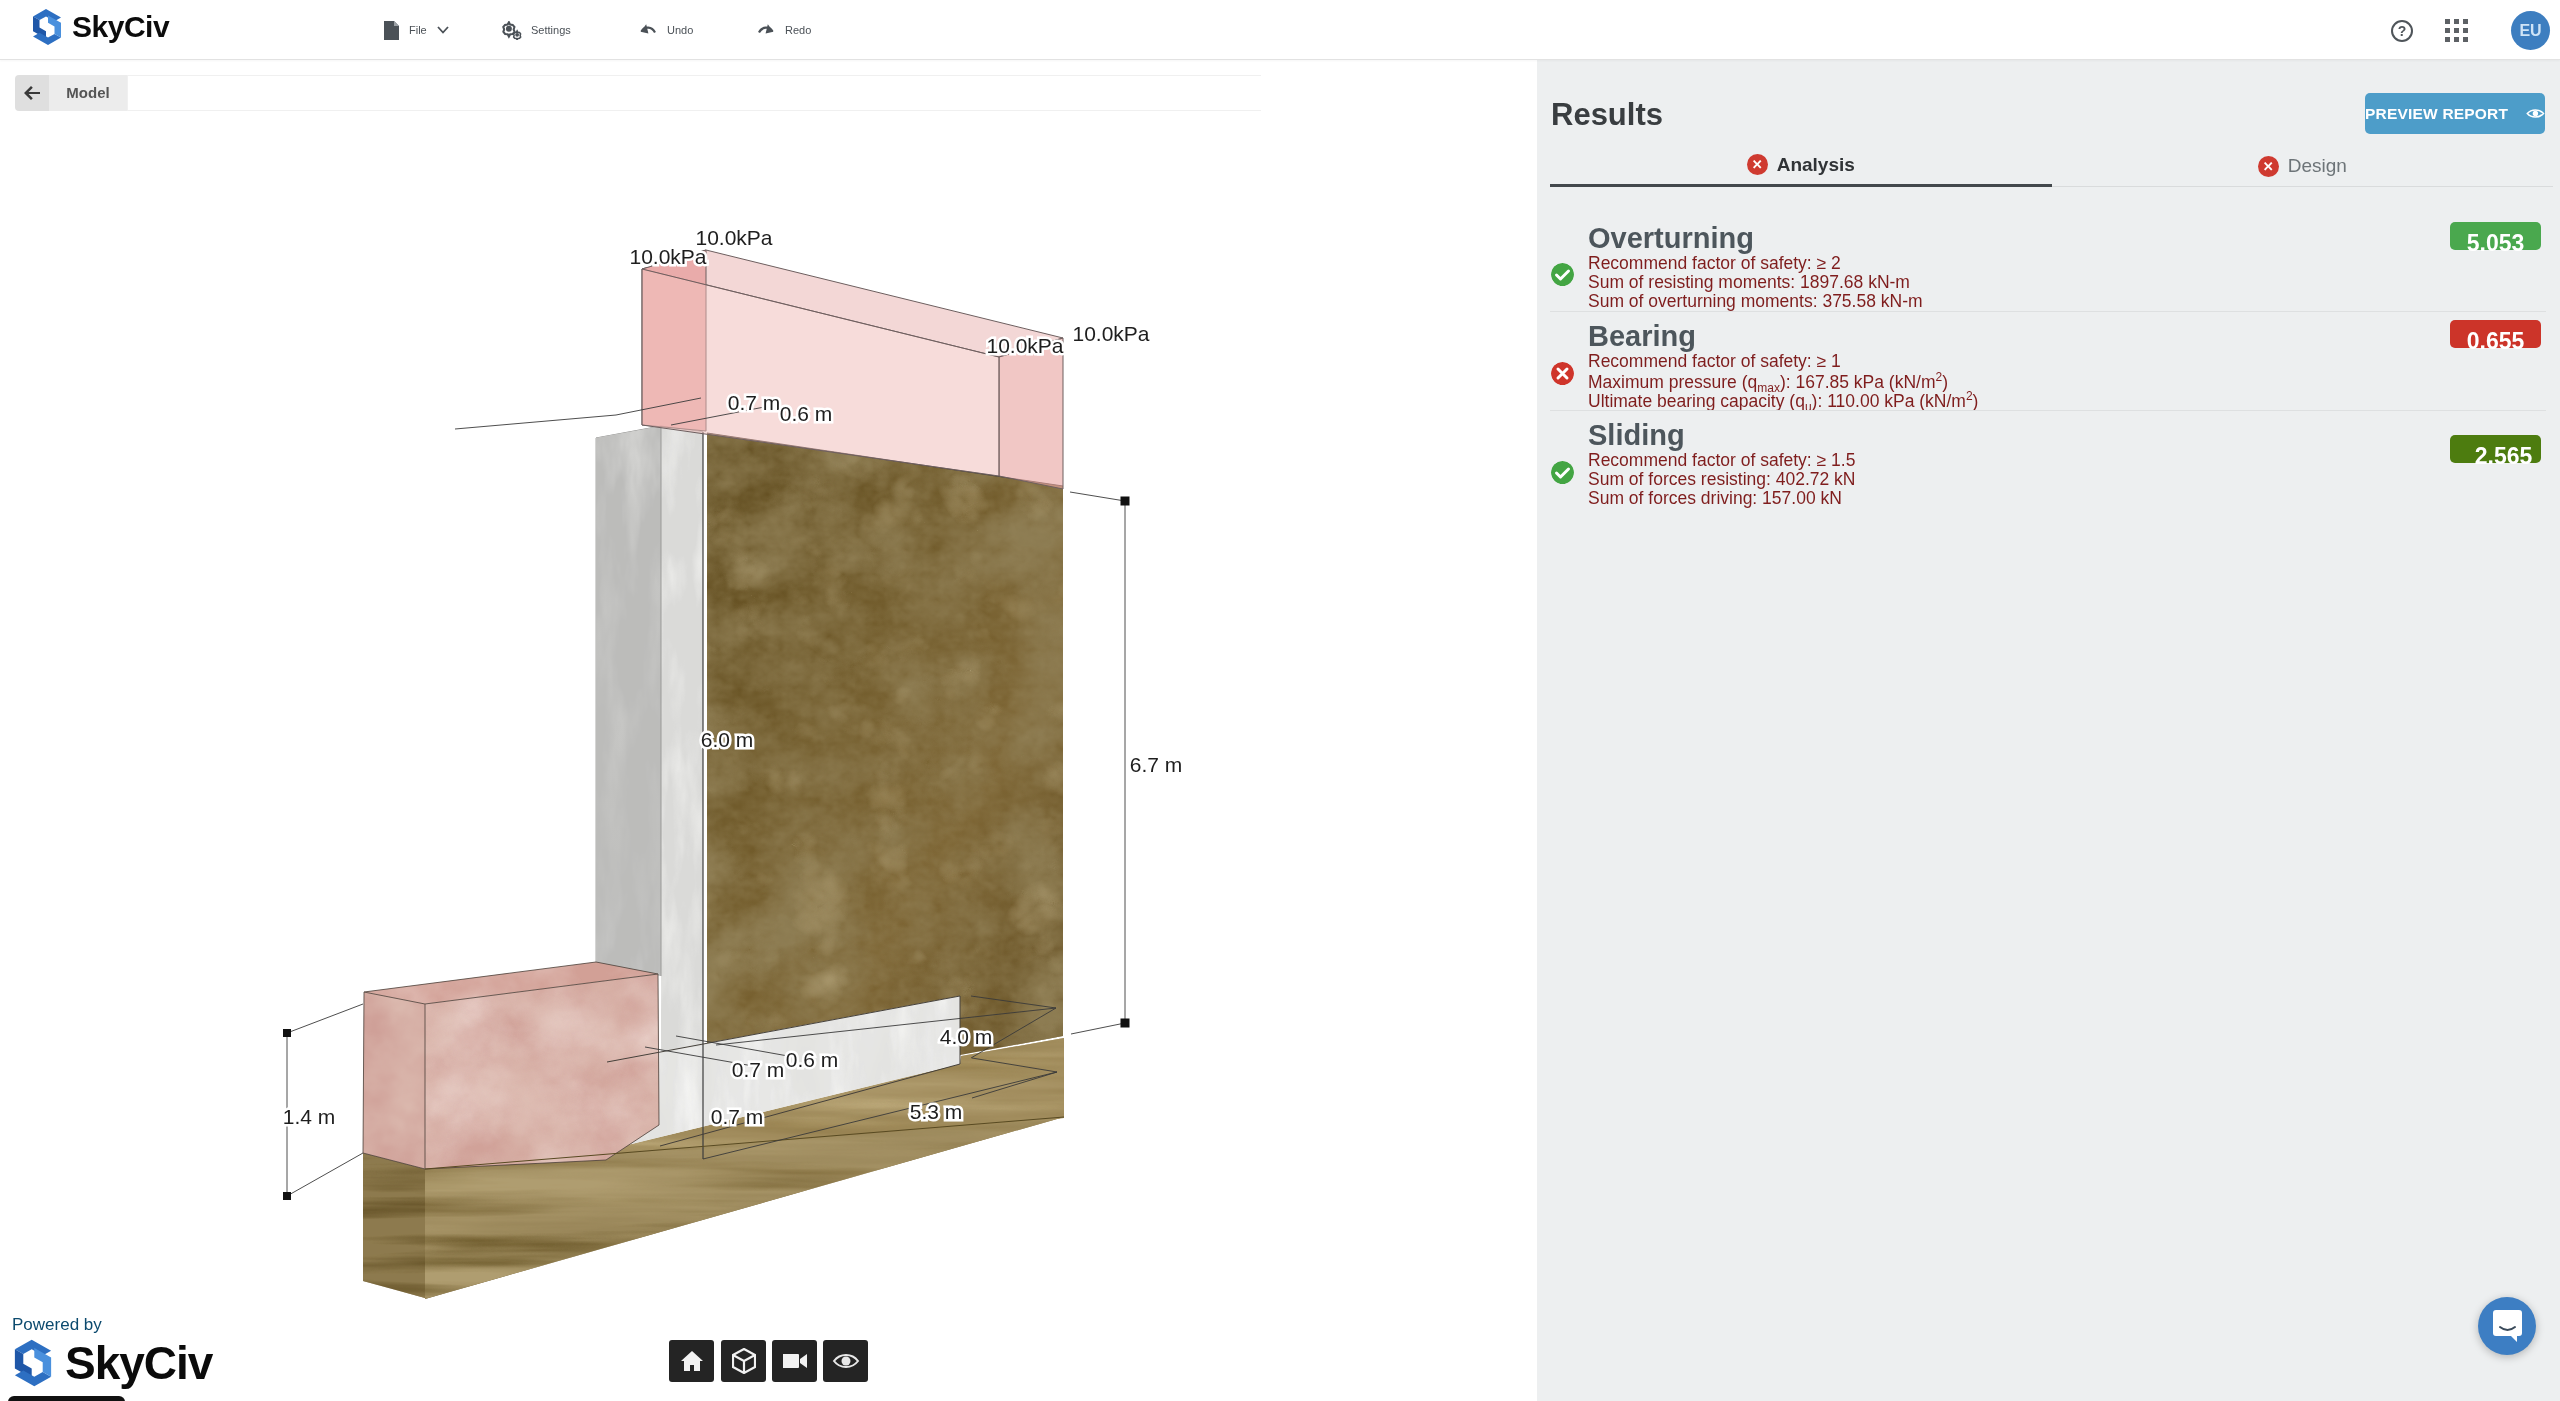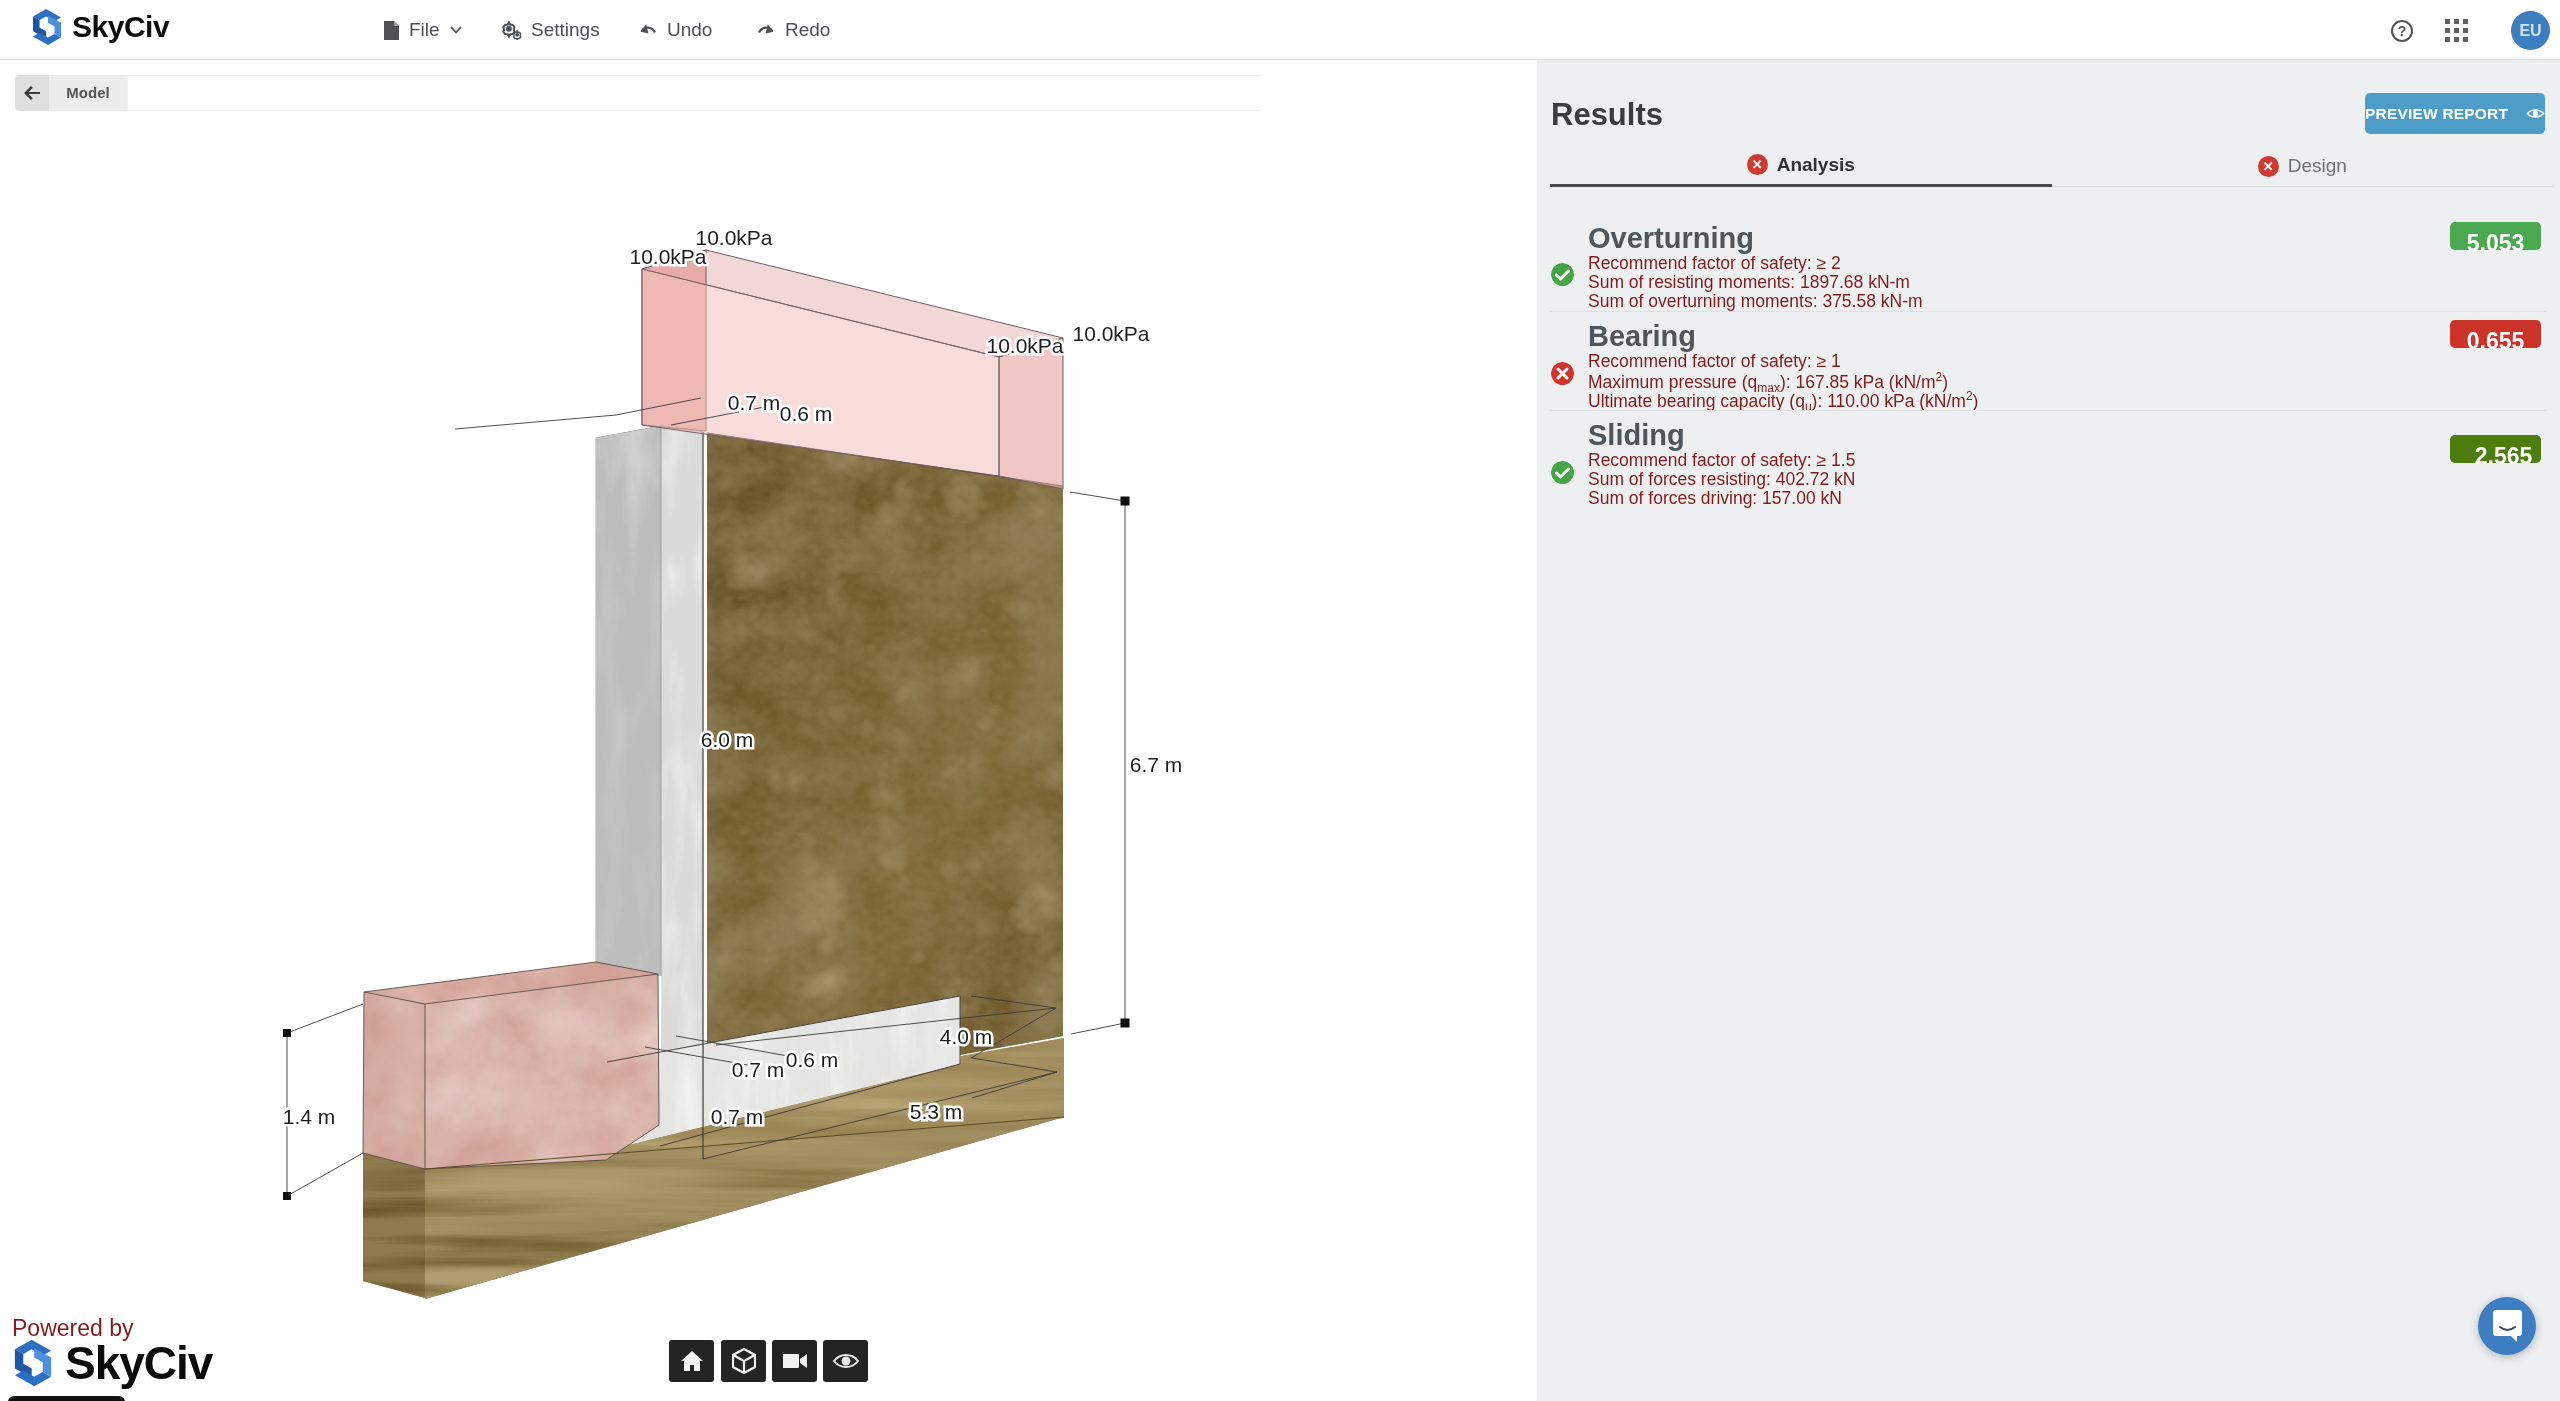--- a/index.html
+++ b/index.html
@@ -6,40 +6,40 @@
   html,body { width:2560px; height:1401px; overflow:hidden; background:#fff;
     font-family:"Liberation Sans", sans-serif; }
   #page { position:relative; width:2560px; height:1401px; }
 
   
   #nav { position:absolute; left:0; top:0; width:2560px; height:60px; background:#fff;
     border-bottom:1px solid #e2e2e2; box-shadow:0 1px 2px rgba(0,0,0,.04); z-index:30; }
   .logo { position:absolute; left:30px; top:8px; display:flex; align-items:center; }
   .logo-text { font-size:30px; font-weight:bold; color:#0c0c0c; letter-spacing:-0.5px; margin-left:8px; }
   .menu-item { position:absolute; top:0; height:60px; display:flex; align-items:center;
-    color:#4b5157; font-size:19px; }
+    color:#4b5157; font-size:11px; }
   .menu-item svg { margin-right:9px; }
   .nav-right { position:absolute; top:0; right:0; height:60px; }
 
   
   #canvas { position:absolute; left:0; top:60px; width:1261px; height:1341px; background:#fff; overflow:hidden; }
   #modelbar { position:absolute; left:15px; top:15px; height:36px; width:1506px; }
   #backbtn { position:absolute; left:0; top:0; width:34px; height:36px; background:#dfdfdf;
     border-radius:4px 0 0 4px; color:#3a3a3a; text-align:center; line-height:36px; font-size:17px; }
   #modeltab { position:absolute; left:34px; top:0; width:78px; height:36px; background:#ececec;
     color:#555; font-weight:bold; font-size:15px; text-align:center; line-height:36px; }
   #barrest { position:absolute; left:112px; top:0; width:1272px; height:36px; background:#fff;
     border:1px solid #f0f0f0; }
   #analyze { position:absolute; left:1384px; top:-1px; width:122px; height:37px; background:#a8cfa0;
     border-radius:0 5px 5px 0; color:#f3fbf1; font-weight:bold; font-size:20px; line-height:37px; }
   #analyze .txt { position:absolute; left:24px; }
   #analyze .arr { position:absolute; right:12px; }
 
   
-  #poweredby { position:absolute; left:12px; top:1255px; color:#7f1d1d; font-size:23px; }
+  #poweredby { position:absolute; left:12px; top:1255px; color:#0c4a6e; font-size:17px; }
   #biglogo { position:absolute; left:11px; top:1276px; display:flex; align-items:center; }
   #biglogo .t { font-size:46px; font-weight:bold; color:#0b0b0b; letter-spacing:-1px; margin-left:10px; }
   #blackbar { position:absolute; left:8px; top:1336px; width:117px; height:6px; background:#111; border-radius:8px 8px 0 0; }
 
   
   .viewbtn { position:absolute; top:1280px; width:45px; height:42px; background:#242424; border-radius:3px;
     display:flex; align-items:center; justify-content:center; }
 
   
   #panel { position:absolute; left:1537px; top:60px; width:1023px; height:1341px; background:#edeff0; }

